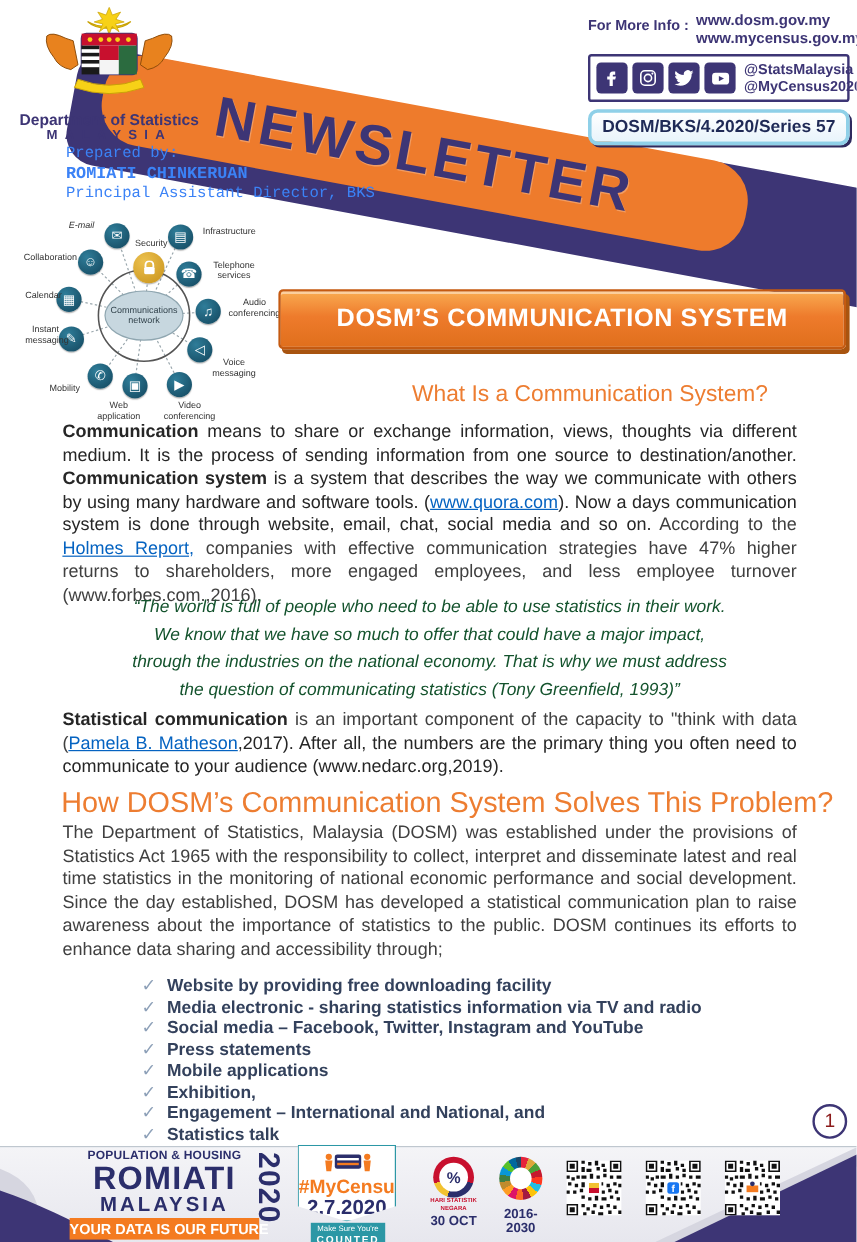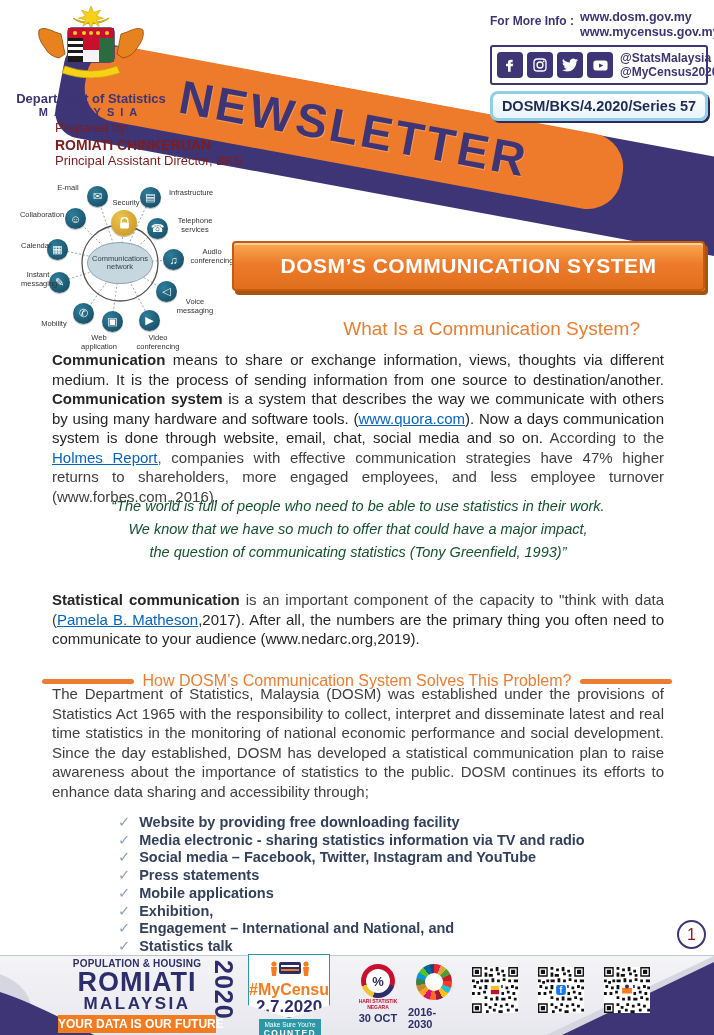--- a/index.html
+++ b/index.html
@@ -39,21 +39,21 @@
   }
   .s-ico { width:26px; height:26px; background:#3D3575; border-radius:4px;
     display:flex; align-items:center; justify-content:center; flex:0 0 auto; }
   .handles { font-size:12px; font-weight:bold; color:#3D3575; line-height:14px; margin-left:3px; }
   .seriesbtn {
     margin-top:6px; background:linear-gradient(180deg,#ffffff,#e8f4fb);
     border:3px solid #8FD0E8; border-radius:8px; box-shadow:2px 2px 0 #2e2a5e;
     text-align:center; font-size:14.5px; font-weight:800; color:#1F2A56; padding:4px 2px;
   }
   
-  .prepared { position:absolute; left:55px; top:120px; z-index:5; color:#7f1d1d; }
+  .prepared { position:absolute; left:55px; top:120px; z-index:5; color:#3b82f6;font-family:Liberation Mono, monospace; }
   .prepared .p1 { font-size:13px; }
   .prepared .p2 { font-size:14px; font-weight:800; margin-top:2px; }
   .prepared .p3 { font-size:13px; }
   
   .diagram { position:absolute; left:25px; top:182px; width:212px; height:174px; background:#fff; }
   .diagram svg.wires { position:absolute; left:0; top:0; }
   .cloud {
     position:absolute; left:62px; top:60px; width:66px; height:42px;
     background:#C7D7DF; border:1px solid #8FA6B0; border-radius:50%;
     display:flex; align-items:center; justify-content:center; text-align:center;
@@ -78,21 +78,21 @@
   
   .para { position:absolute; left:52px; width:612px; font-size:15px; line-height:19.5px;
     text-align:justify; color:#262626; }
   .b { font-weight:bold; }
   .gray { color:#404040; }
   a.lnk { color:#0563C1; text-decoration:underline; cursor:pointer; }
   .quote { position:absolute; left:52px; width:612px; top:495px; text-align:center;
     color:#14532d; font-style:italic; font-size:14.5px; line-height:23px; }
   .h-how { position:absolute; left:42px; top:656px; width:630px; display:flex; align-items:center; }
   .h-how .bar { flex:1; height:5px; background:#ED7D31; border-radius:3px; }
-  .h-how .txt { color:#ED7D31; font-size:16px; margin:16px 9px; white-space:nowrap; }
+  .h-how .txt { color:#ED7D31; font-size:24px; margin:0 9px; white-space:nowrap; }
   .checklist { position:absolute; left:118px; top:814px; list-style:none; }
   .checklist li { font-size:14.5px; font-weight:bold; color:#33415C; line-height:17.7px; }
   .checklist li .ck { color:#8DA0B8; margin-right:9px; font-weight:normal; }
   .pagenum { position:absolute; left:677px; top:920px; width:29px; height:29px;
     border:2px solid #3D3575; border-radius:50%; background:#fff;
     display:flex; align-items:center; justify-content:center;
     font-size:16px; color:#8B1A1A; font-weight:normal; }
   
   .footer { position:absolute; left:0; top:955px; width:714px; height:80px;
     background:linear-gradient(180deg,#f4f4f7,#e7e7ee); border-top:1.5px solid #bfc7cf; }
@@ -116,21 +116,21 @@
   .counted .c2 { font-size:8.5px; font-weight:800; letter-spacing:1.5px; }
   .statday { position:absolute; left:356px; top:8px; width:44px; text-align:center; }
   .statring { width:34px; height:34px; margin:0 auto; border-radius:50%;
     background:conic-gradient(#C8102E 0 30%, #2B2E6B 30% 55%, #F2C230 55% 70%, #C8102E 70% 100%);
     display:flex; align-items:center; justify-content:center; }
   .statring .inner { width:24px; height:24px; background:#fff; border-radius:50%;
     display:flex; align-items:center; justify-content:center;
     font-weight:800; color:#2B2E6B; font-size:13px; }
   .statday .nm { font-size:5px; font-weight:800; color:#C8102E; line-height:5.5px; margin-top:1px; }
   .statday .dt { font-size:11px; font-weight:bold; color:#2B2E6B; margin-top:2px; }
-  .sdg { position:absolute; left:408px; top:8px; width:52px; }
+  .sdg { position:absolute; left:408px; top:8px; width:52px; text-align:center; }
   .sdgwheel { width:36px; height:36px; margin:0 auto; border-radius:50%;
     background:conic-gradient(#E5243B 0 6%,#DDA63A 6% 12%,#4C9F38 12% 18%,#C5192D 18% 24%,
       #FF3A21 24% 30%,#26BDE2 30% 36%,#FCC30B 36% 42%,#A21942 42% 48%,#FD6925 48% 54%,
       #DD1367 54% 60%,#FD9D24 60% 66%,#BF8B2E 66% 72%,#3F7E44 72% 78%,#0A97D9 78% 84%,
       #56C02B 84% 90%,#00689D 90% 96%,#19486A 96% 100%);
     display:flex; align-items:center; justify-content:center; }
   .sdgwheel .inner { width:18px; height:18px; background:#fff; border-radius:50%; }
   .sdg .yrs { font-size:11px; font-weight:bold; color:#2B2E6B; margin-top:6px; }
   .qr { position:absolute; top:11px; width:46px; height:46px; }
 </style>
@@ -234,21 +234,21 @@
         <line x1="95" y1="81" x2="59" y2="132"></line>
           <line x1="95" y1="81" x2="34" y2="100"></line>
         <line x1="95" y1="81" x2="32" y2="67"></line>
           <line x1="95" y1="81" x2="50" y2="36"></line>
       </g>
       <circle cx="95" cy="81" r="38" fill="none" stroke="#555" stroke-width="1.3"></circle>
     </svg>
     <div class="cloud">Communications network</div>
 
     <div class="node" style="left:62px;top:4px;">✉</div>
-    <div class="nlabel" style="left:28px;top:2px;width:30px;">E-mail</div>
+    <div class="nlabel" style="left:28px;top:2px;width:30px;font-style:italic;">E-mail</div>
     <div class="node gold" style="left:86px;top:28px;">
       <svg width="11" height="12" viewBox="0 0 10 11">
           <path d="M2 5V3.5a3 3 0 0 1 6 0V5" fill="none" stroke="#fff" stroke-width="1.4"></path>
           <rect x="1" y="5" width="8" height="5.5" rx="1" fill="#fff"></rect>
         </svg>
     </div>
     <div class="nlabel" style="left:84px;top:17px;width:34px;">Security</div>
     <div class="node" style="left:115px;top:5px;">▤</div>
     <div class="nlabel" style="left:140px;top:7px;width:52px;">Infrastructure</div>
     <div class="node" style="left:122px;top:36px;">☎</div>
@@ -281,20 +281,21 @@
     <span>DOSM’S COMMUNICATION SYSTEM</span>
   </div>
 
   <div class="h-what">What Is a Communication System?</div>
 
   <p class="para" style="top:350px;"><span class="b">Communication</span><span> means to share or exchange information, views, thoughts via different medium. It is the process of sending information from one source to destination/another. </span><span class="b">Communication system</span><span> is a system that describes the way we communicate with others by using many hardware and software tools. (</span><a class="lnk">www.quora.com</a><span>). Now a days communication system is done through website, email, chat, social media and so on. </span><span class="gray">According to the </span><a class="lnk">Holmes Report,</a><span class="gray"> companies with effective communication strategies have 47% higher returns to shareholders, more engaged employees, and less employee turnover (www.forbes.com.,2016).</span></p>
 
   <div class="quote">
     <div>“The world is full of people who need to be able to use statistics in their work.</div>
     <div>We know that we have so much to offer that could have a major impact,</div>
+    <div>through the industries on the national economy. That is why we must address</div>
     <div>the question of communicating statistics (Tony Greenfield, 1993)”</div>
   </div>
 
   <p class="para" style="top:590px;"><span class="b">Statistical communication</span><span class="gray"> is an important component of the capacity to "think with data (</span><a class="lnk">Pamela B. Matheson</a><span>,2017). After all, the numbers are the primary thing you often need to communicate to your audience (www.nedarc.org,2019).</span></p>
 
   <div class="h-how">
     <span class="bar"></span>
     <span class="txt">How DOSM’s Communication System Solves This Problem?</span>
     <span class="bar"></span>
   </div>

